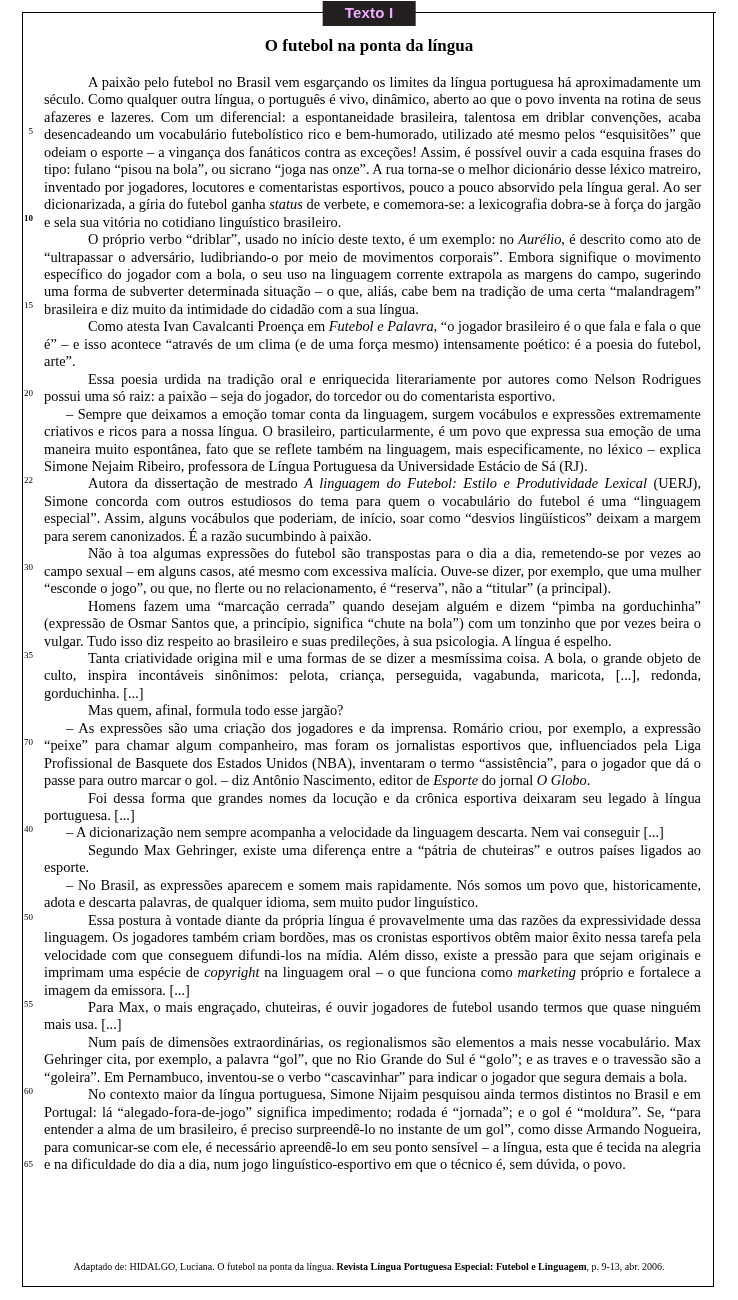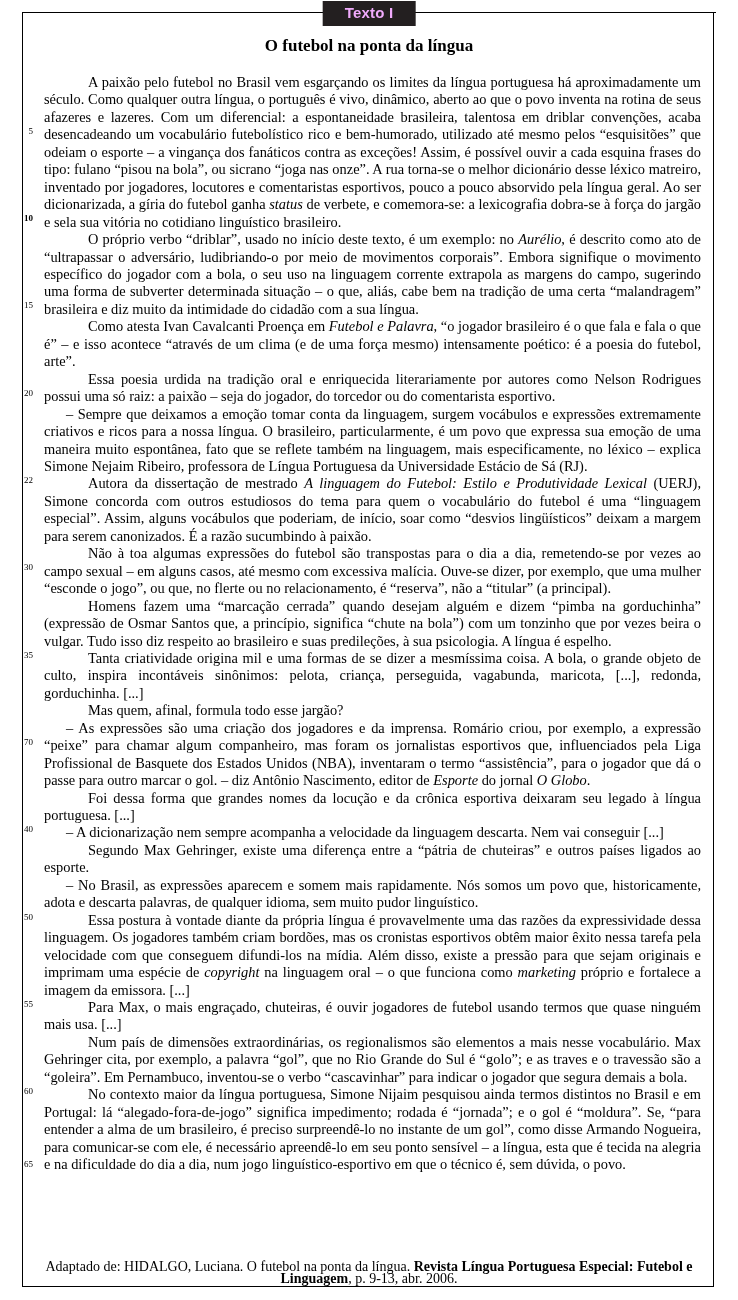--- a/index.html
+++ b/index.html
@@ -109,21 +109,21 @@
     text-align: right;
     line-height: 10px;
   }
 
   
   .citation {
     position: absolute;
     left: 44px;
     top: 1261px;
     width: 650px;
-    font-size: 14px;
+    font-size: 10px;
     line-height: 12px;
     text-align: center;
   }
 </style>
 </head>
 <body>
 
 <div class="doc-frame"></div>
 
 <div class="header-band">

